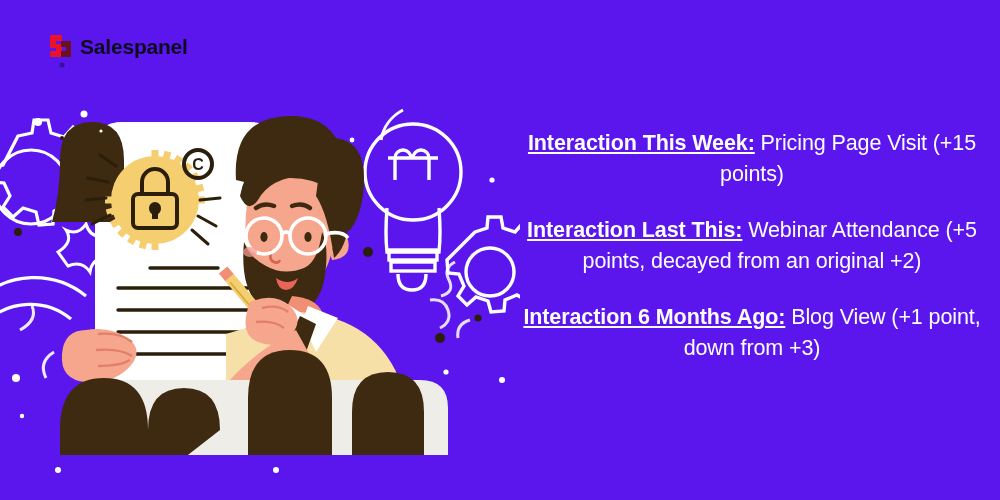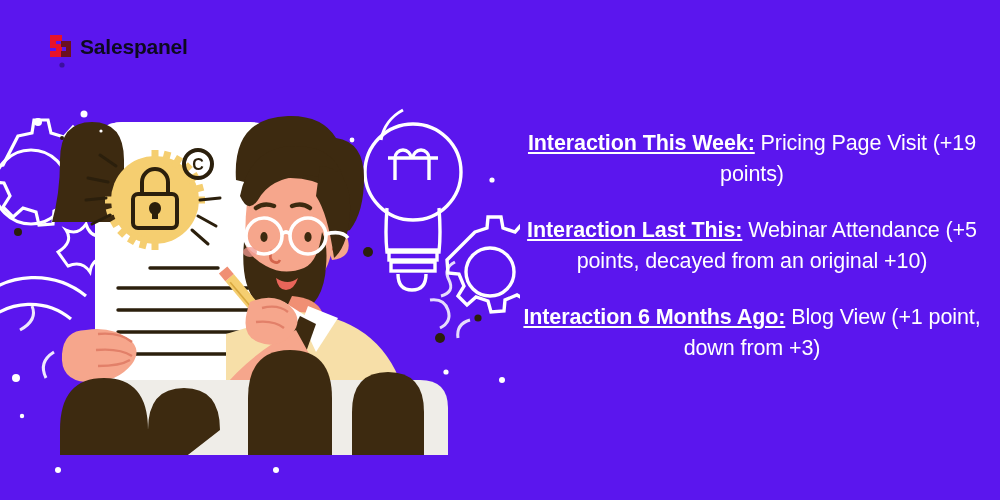--- a/index.html
+++ b/index.html
@@ -279,25 +279,25 @@
     <svg class="logo-mark" viewBox="0 0 25 28">
       <path d="M2 3 H14 V9 H8 V12 H14 V25 H2 V19 H8 V16 H2 Z" fill="#E8122A"></path>
       <path d="M13 9 H23 V25 H13 V19 H18 V15 H13 Z" fill="#6B1020"></path>
     </svg>
     <span class="logo-text">Salespanel</span>
   </div>
 
   <div class="copy">
 
     <p class="para">
-      <span class="lead">Interaction This Week:</span><span class="rest"> Pricing Page Visit (+19 points)</span>
+      <span class="lead">Interaction This Week:</span><span class="rest"> Pricing Page Visit (+15 points)</span>
     </p>
 
     <p class="para">
-      <span class="lead">Interaction Last This:</span><span class="rest"> Webinar Attendance (+5 points, decayed from an original +10)</span>
+      <span class="lead">Interaction Last This:</span><span class="rest"> Webinar Attendance (+5 points, decayed from an original +2)</span>
     </p>
 
     <p class="para">
       <span class="lead">Interaction 6 Months Ago:</span><span class="rest"> Blog View (+1 point, down from +3)</span>
     </p>
 
   </div>
 
 </div>
 

